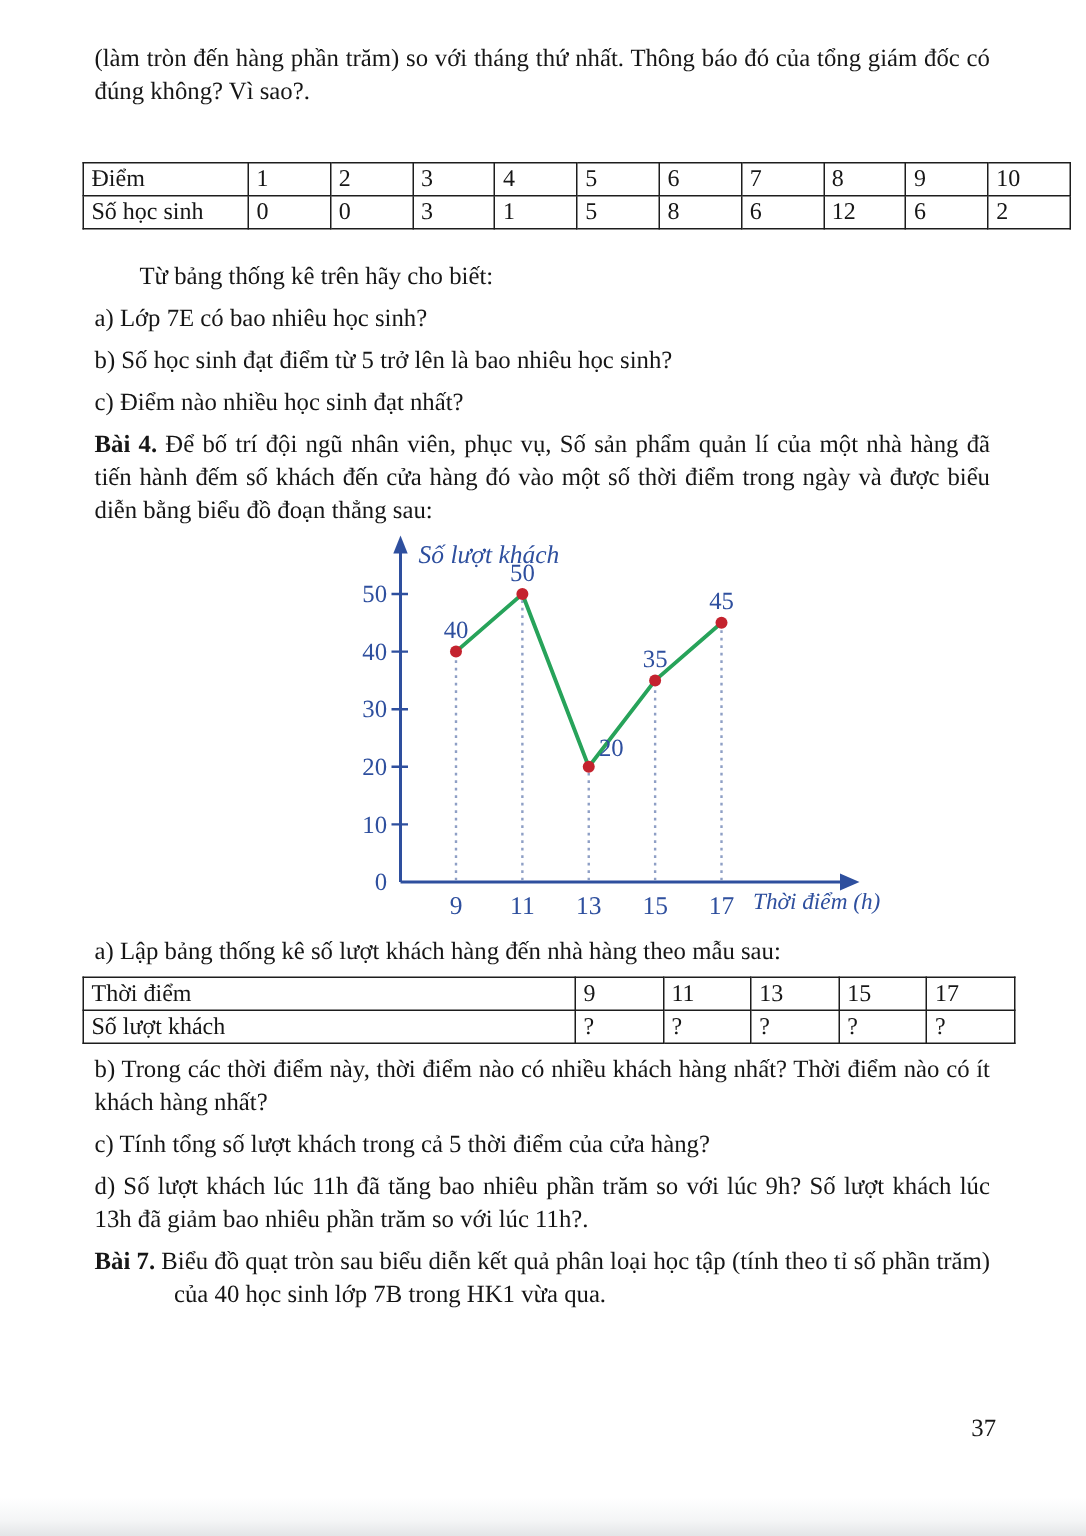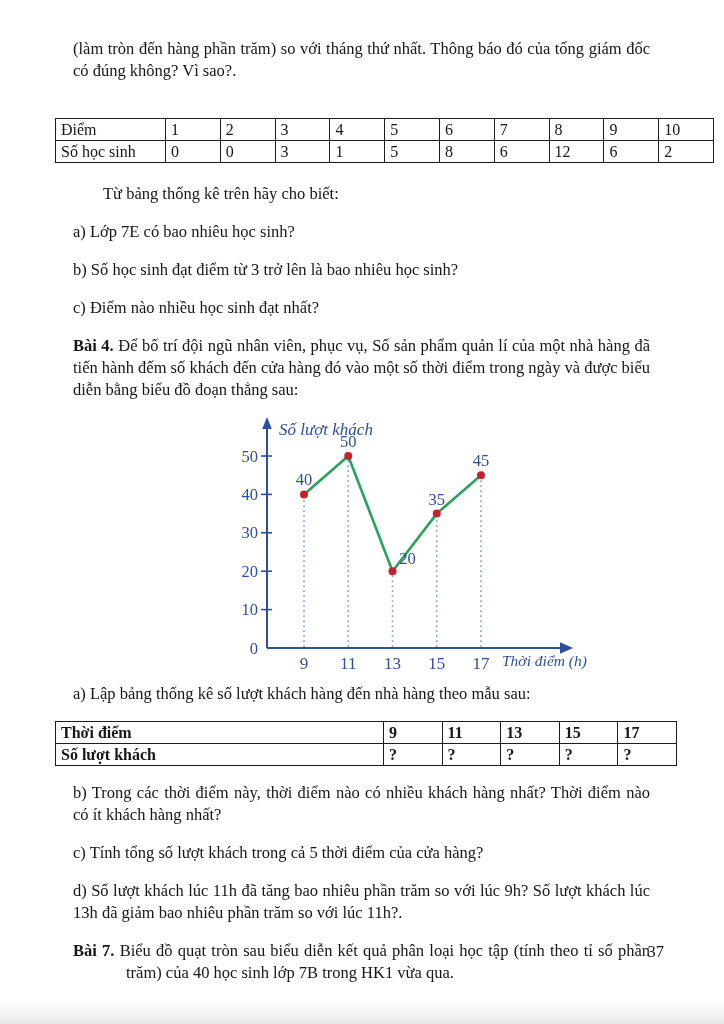--- a/index.html
+++ b/index.html
@@ -2,33 +2,33 @@
 <html><head>
 <meta charset="utf-8">
 <style>
   html,body{margin:0;padding:0;background:#ffffff;}
   body{width:724px;height:1024px;overflow:hidden;
        font-family:"Liberation Serif","DejaVu Serif",serif;
        font-size:16.5px;color:#161616;}
   .page{position:relative;width:724px;height:1024px;box-sizing:border-box;
         padding:22px 58px 0 57px;
         background:linear-gradient(180deg,#ffffff 0 97.5%,#f4f5f6 99%,#e3e5e7 100%);}
-  .para{margin:16px;line-height:22px;}
+  .para{margin:6px;line-height:22px;}
   .justify{text-align:justify;}
   .gap-after{margin-bottom:36px;}
   .indent1{text-indent:30px;}
   .hang{padding-left:53px;text-indent:-53px;}
   b{font-weight:bold;}
   .tbl{border-collapse:collapse;margin-left:-2px;table-layout:fixed;}
   .tbl td{border:1.5px solid #1d1d1d;padding:0 0 1px 5px;height:20px;
           line-height:19px;font-size:16px;vertical-align:middle;overflow:hidden;}
   .tbl5{width:592px;margin-top:4px;margin-bottom:20px;}
   .tbl5 td{width:48.8px;}
   .tbl5 td.hd{width:104px;}
-  .tbl6{width:585px;margin-top:6px;margin-bottom:2px;font-weight:bold;}
+  .tbl6{width:585px;margin-top:6px;margin-bottom:2px;}
   .tbl6 td{width:52.6px;}
   .tbl6 td.hd{width:322px;}
   .chart-wrap{width:372px;height:258px;margin:-2px 0 10px 182px;}
   .after-chart{margin-top:10px;}
   .pageno{position:absolute;top:943px;right:60px;line-height:18px;}
 </style>
 </head>
 <body>
 
 <div class="page">
@@ -62,21 +62,21 @@
       <td>6</td>
       <td>12</td>
       <td>6</td>
       <td>2</td>
     </tr>
   </tbody>
     </table>
 
   <p class="para indent1">Từ bảng thống kê trên hãy cho biết:</p>
   <p class="para">a) Lớp 7E có bao nhiêu học sinh?</p>
-  <p class="para">b) Số học sinh đạt điểm từ 3  trở lên là bao nhiêu học sinh?</p>
+  <p class="para">b) Số học sinh đạt điểm từ 5  trở lên là bao nhiêu học sinh?</p>
   <p class="para">c) Điểm nào nhiều học sinh đạt nhất?</p>
 
   <p class="para justify"><b>Bài 4.</b><span> Để bố trí đội ngũ nhân viên, phục vụ, Số sản phẩm quản lí của một nhà hàng đã tiến hành đếm số khách đến cửa hàng đó vào một số thời điểm trong ngày và được biểu diễn bằng biểu đồ đoạn thẳng sau:</span></p>
 
   <div class="chart-wrap" id="chart"><svg viewBox="0 0 372 258" width="372" height="258">
         <line x1="28" y1="233" x2="28" y2="12" stroke="#2e4f9e" stroke-width="2"></line>
         <polygon points="28,2 23.2,14 32.8,14" fill="#2e4f9e"></polygon>
         <line x1="28" y1="233" x2="325" y2="233" stroke="#2e4f9e" stroke-width="2"></line>
         <polygon points="334,233 321,227.3 321,238.7" fill="#2e4f9e"></polygon>
         <text x="19" y="238.5" text-anchor="end" font-size="16.5" fill="#2e4f9e">0</text>

